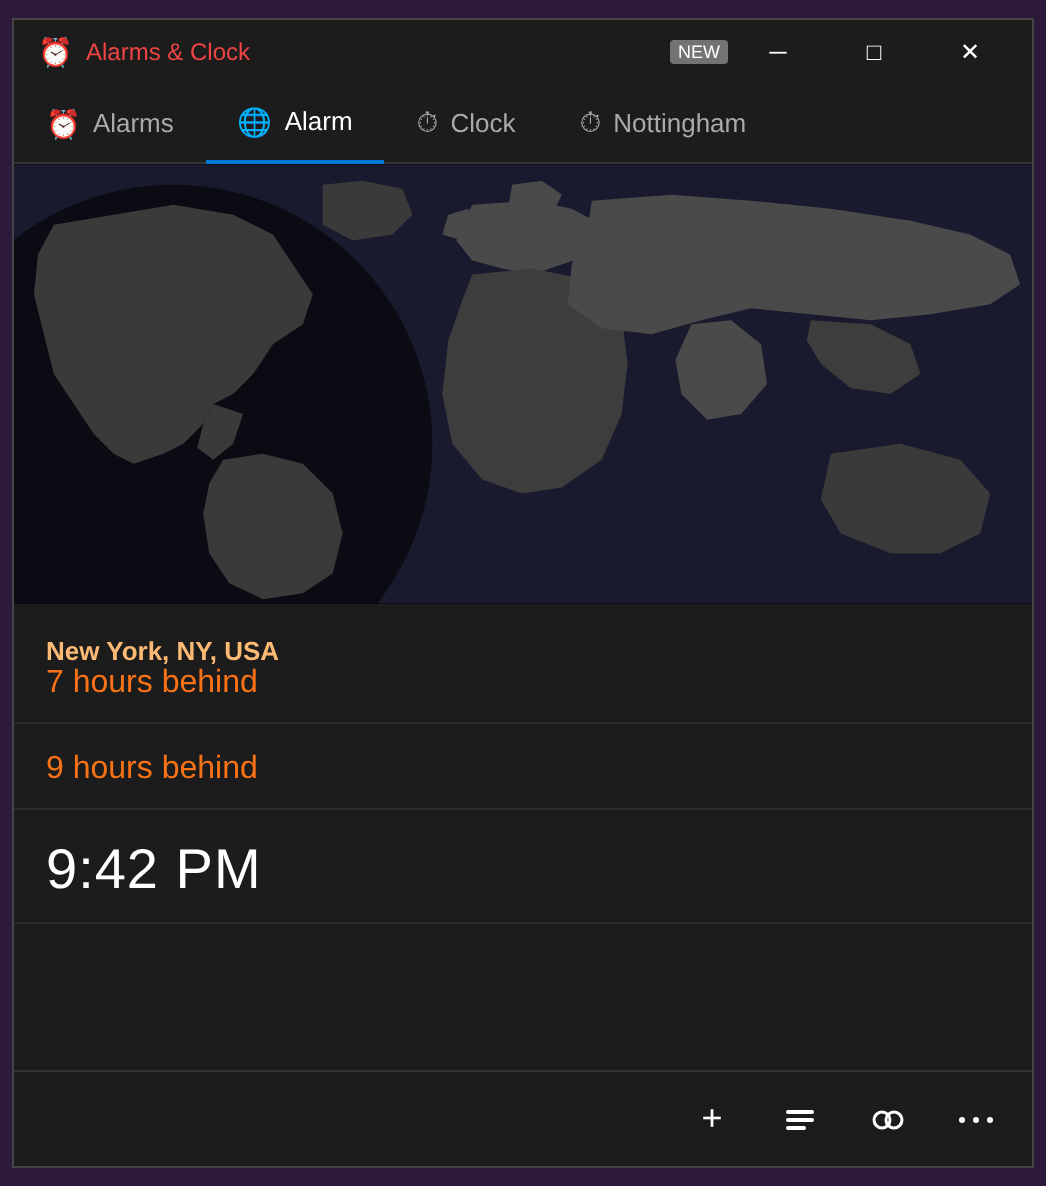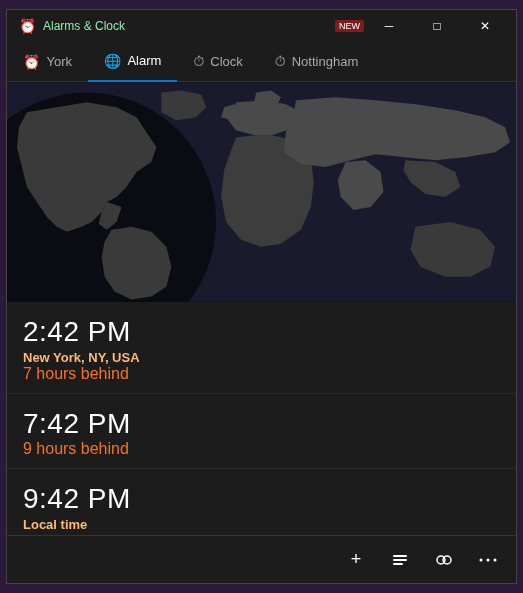--- a/index.html
+++ b/index.html
@@ -29,21 +29,21 @@
       justify-content: space-between;
       padding: 0 8px 0 12px;
       flex-shrink: 0;
     }
     .titlebar-left {
       display: flex;
       align-items: center;
       gap: 8px;
     }
     .titlebar-title {
-      color: #86efac;
+      color: #ef4444;
       font-size: 12px;
     }
     .titlebar-icon {
       width: 16px;
       height: 16px;
       color: #fff;
       font-size: 14px;
     }
     .titlebar-controls {
       display: flex;
@@ -56,21 +56,21 @@
       background: transparent;
       border: none;
       color: #fff;
       font-size: 12px;
       cursor: pointer;
       display: flex;
       align-items: center;
       justify-content: center;
     }
     .titlebar-badge {
-      background: #7f1d1d;
+      background: #737373;
       color: #fff;
       font-size: 9px;
       padding: 1px 4px;
       border-radius: 2px;
     }
     .tabs {
       height: 40px;
       background: #1c1c1c;
       display: flex;
       align-items: center;
@@ -173,21 +173,21 @@
       <span class="titlebar-badge">NEW</span>
       <button class="titlebar-btn">─</button>
       <button class="titlebar-btn">□</button>
       <button class="titlebar-btn close">✕</button>
     </div>
   </div>
 
   <div class="tabs">
     <div class="tab">
       <span class="tab-icon">⏰</span>
-      <span>York</span>
+      <span>Alarms</span>
     </div>
     <div class="tab active">
       <span class="tab-icon">🌐</span>
       <span>Alarm</span>
     </div>
     <div class="tab">
       <span class="tab-icon">⏱</span>
       <span>Clock</span>
     </div>
     <div class="tab">
@@ -228,33 +228,30 @@
 
       <path d="M 410 145 L 445 140 L 475 148 L 490 165 L 485 185 L 465 195 L 440 195 L 415 185 L 405 168 Z" fill="#3a3a3a"></path>
 
       <path d="M 460 55 L 475 52 L 482 60 L 475 68 L 462 65 Z" fill="#4a4a4a"></path>
     </svg>
   </div>
 
   <div class="content">
 
     <div class="clock-entry">
-      <div class="clock-time">2:42 PM</div>
       <div class="clock-city">New York, NY, USA</div>
       <div class="clock-offset">7 hours behind</div>
     </div>
 
     <div class="clock-entry">
-      <div class="clock-time">7:42 PM</div>
       <div class="clock-offset">9 hours behind</div>
     </div>
 
     <div class="clock-entry">
       <div class="clock-time">9:42 PM</div>
-      <div class="clock-city">Local time</div>
 
     </div>
 
   </div>
 
   <div class="footer">
     <div class="footer-spacer"></div>
     <button class="footer-btn">+</button>
     <button class="footer-btn">
       <svg width="18" height="18" viewBox="0 0 18 18" fill="white" xmlns="http://www.w3.org/2000/svg">

